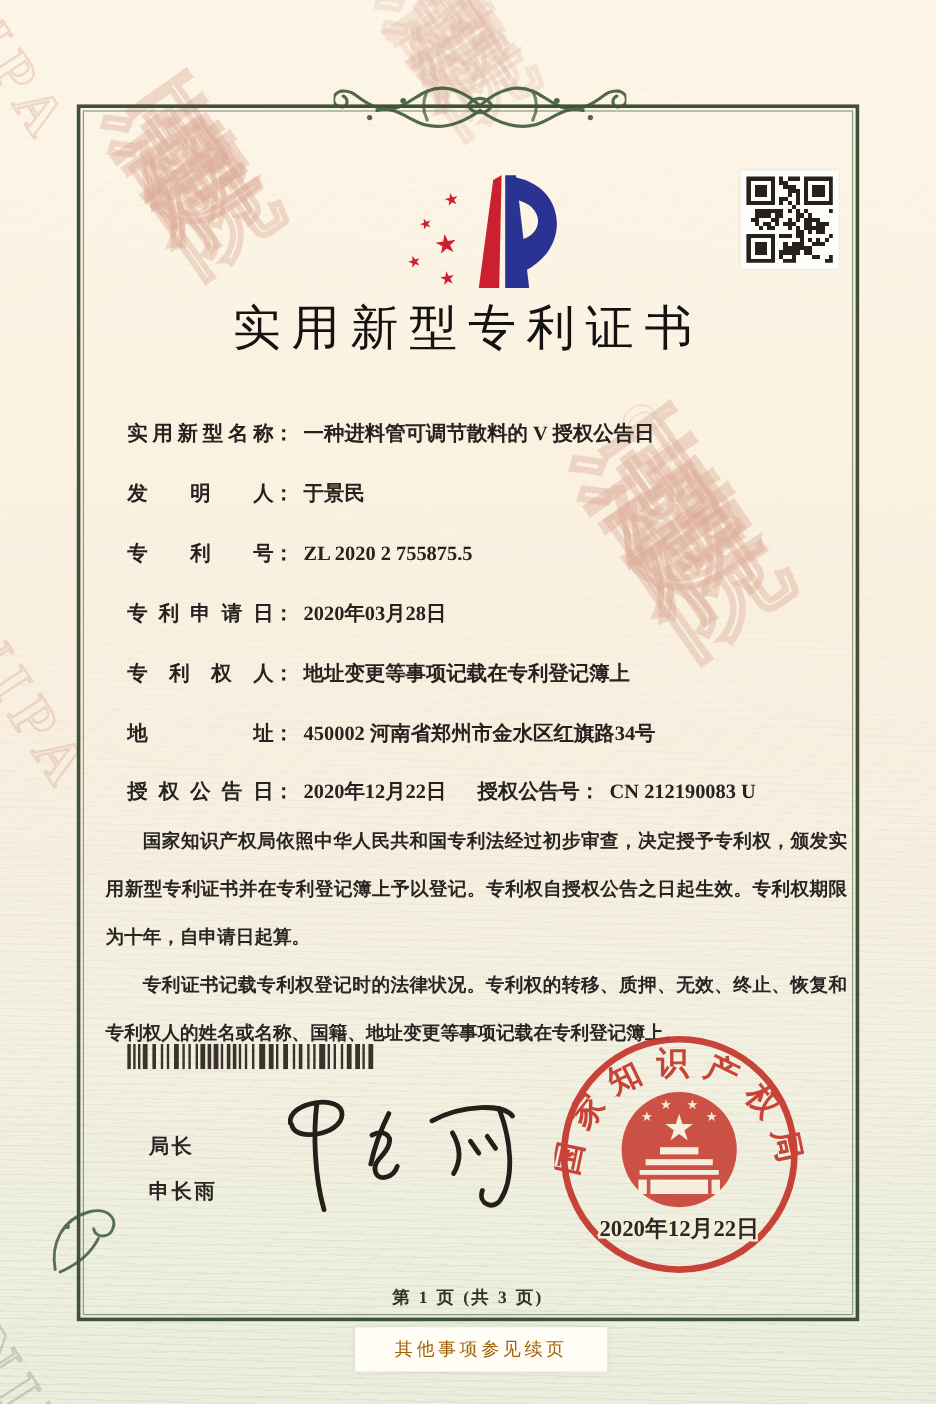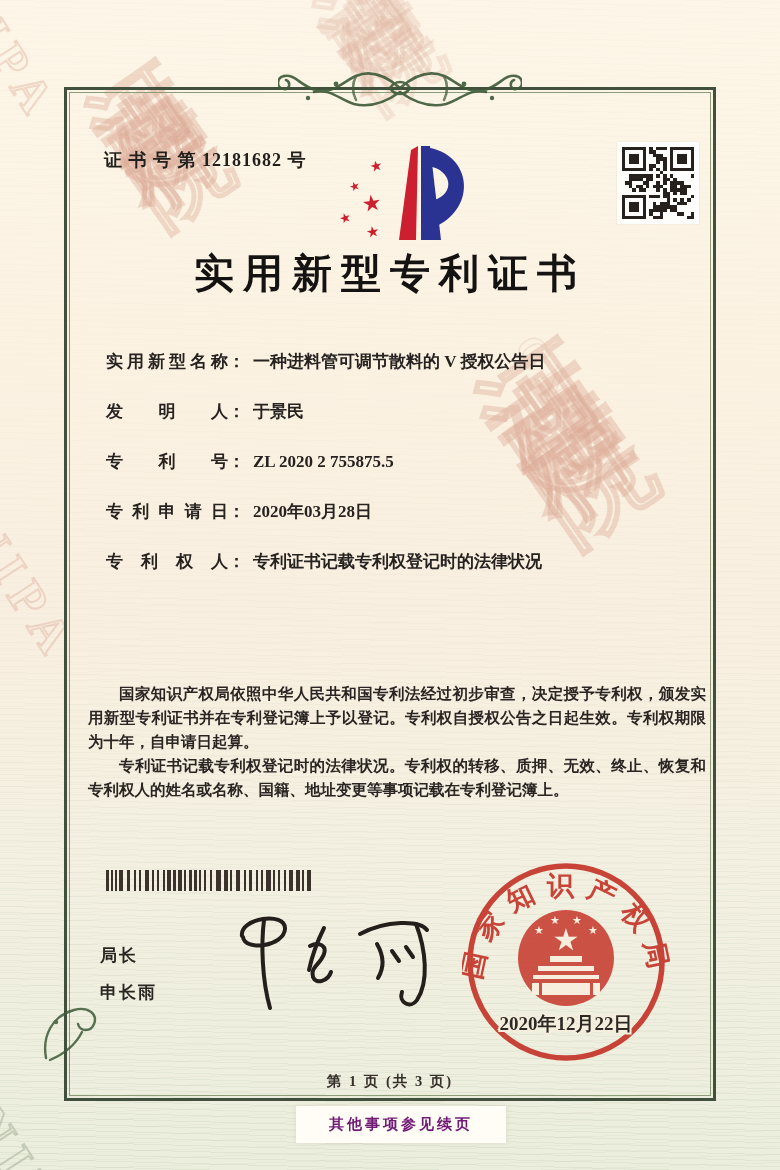--- a/index.html
+++ b/index.html
@@ -25,36 +25,36 @@
   .wm.faint{-webkit-text-stroke:1.5px rgba(222,180,160,0.28);}
   .border-outer{
     position:absolute;left:64px;top:87px;width:652px;height:1014px;
     border:3px solid #41503c;box-sizing:border-box;
   }
   .border-inner{position:absolute;inset:2px;border:1px solid #8c9c78;}
   .cert-no{position:absolute;left:104px;top:148px;font-size:18px;font-weight:bold;letter-spacing:1px;}
   .qr-box{position:absolute;left:617px;top:142px;width:82px;height:82px;background:#fdfdfb;padding:0;box-shadow:0 0 2px rgba(0,0,0,.08);}
   .qr-box svg{position:absolute;left:5px;top:5px;width:72px;height:72px;}
   .logo{position:absolute;left:333px;top:140px;width:146px;height:104px;}
-  .title{position:absolute;left:0;top:246px;width:100%;text-align:center;font-size:40px;font-weight:bold;letter-spacing:9px;color:#151311;}
+  .title{position:absolute;left:0;top:246px;width:100%;text-align:center;font-size:40px;font-weight:normal;letter-spacing:9px;color:#151311;}
   .field-row{position:absolute;left:106px;width:600px;font-size:17px;font-weight:bold;white-space:nowrap;color:#262220;}
   .flabel{display:inline-block;width:122px;text-align:justify;text-align-last:justify;}
   .fcolon{margin-right:8px;}
   .pair2{position:absolute;left:292px;top:0;}
-  .notice{position:absolute;left:88px;top:682px;width:618px;font-size:15.5px;line-height:24px;font-weight:600;text-align:justify;color:#2a2522;}
+  .notice{position:absolute;left:88px;top:682px;width:618px;font-size:15.5px;line-height:40px;font-weight:600;text-align:justify;color:#2a2522;}
   .notice p{margin:0;text-indent:2em;}
   .barcode{position:absolute;left:106px;top:870px;width:206px;height:21px;}
-  .officer{position:absolute;left:100px;font-family:"Liberation Sans","DejaVu Sans",sans-serif;font-weight:bold;font-size:17px;letter-spacing:2px;color:#2a2723;}
+  .officer{position:absolute;left:124px;font-family:"Liberation Sans","DejaVu Sans",sans-serif;font-weight:bold;font-size:17px;letter-spacing:2px;color:#2a2723;}
   .sig{position:absolute;left:212px;top:898px;width:232px;height:122px;}
   .seal{position:absolute;left:462px;top:858px;width:208px;height:208px;opacity:.93;}
   .footer{position:absolute;left:0;top:1060px;width:100%;text-align:center;font-size:14.5px;font-weight:600;letter-spacing:2px;color:#35302a;margin-top:12px;}
   .note{
     position:absolute;left:296px;top:1106px;width:210px;height:37px;background:#fffdf6;
-    display:flex;align-items:center;justify-content:center;font-size:15px;font-weight:bold;
-    letter-spacing:3px;color:#701a75;box-shadow:0 0 5px rgba(80,70,50,.10);
+    display:flex;align-items:center;justify-content:center;font-size:15px;font-weight:normal;
+    letter-spacing:3px;color:#a16207;box-shadow:0 0 5px rgba(80,70,50,.10);
   }
   .flourish{position:absolute;left:278px;top:62px;width:244px;height:54px;}
   .corner-orn{position:absolute;width:70px;height:74px;}
 </style>
 </head>
 <body>
 
 <div class="paper">
 
   <div class="wm vert" style="left:18px;top:52px;font-size:95px;letter-spacing:16px;transform:rotate(-35deg);transform-origin:left top;">河南建材院</div>
@@ -94,21 +94,20 @@
   </svg>
 
   <svg class="corner-orn" style="left:36px;top:988px;" viewBox="0 0 70 74">
     <g stroke="#3d5a38" stroke-width="2.4" fill="none" stroke-linecap="round" opacity="0.85">
       <path d="M10,70 C6,48 16,28 38,22 C52,18 62,26 58,36 C55,44 44,44 42,36"></path>
       <path d="M14,72 C28,66 40,56 46,44"></path>
       <circle cx="20" cy="34" r="2.2" fill="#3d5a38" stroke="none"></circle>
     </g>
   </svg>
 
-  <div class="cert-no">证 书 号 第 12181682 号</div>
 
   <div class="qr-box">
     <svg id="qr" viewBox="0 0 21 21" shape-rendering="crispEdges">
         <rect x="0" y="0" width="1" height="1" fill="#26211d"></rect>
         <rect x="1" y="0" width="1" height="1" fill="#26211d"></rect>
         <rect x="2" y="0" width="1" height="1" fill="#26211d"></rect>
         <rect x="3" y="0" width="1" height="1" fill="#26211d"></rect>
         <rect x="4" y="0" width="1" height="1" fill="#26211d"></rect>
         <rect x="5" y="0" width="1" height="1" fill="#26211d"></rect>
         <rect x="6" y="0" width="1" height="1" fill="#26211d"></rect>
@@ -345,21 +344,30 @@
   <div class="field-row" style="top:400px">
     <span class="flabel">发明人</span><span class="fcolon">：</span><span>于景民</span>
   </div>
   <div class="field-row" style="top:450px">
     <span class="flabel">专利号</span><span class="fcolon">：</span><span>ZL 2020 2 755875.5</span>
   </div>
   <div class="field-row" style="top:500px">
     <span class="flabel">专利申请日</span><span class="fcolon">：</span><span>2020年03月28日</span>
   </div>
   <div class="field-row" style="top:550px">
-    <span class="flabel">专利权人</span><span class="fcolon">：</span><span>专利证书记载专利权登记时的法律状况</span>
+    <span class="flabel">专利权人</span><span class="fcolon">：</span><span>地址变更等事项记载在专利登记簿上</span>
+  </div>
+  <div class="field-row" style="top:600px">
+    <span class="flabel">地址</span><span class="fcolon">：</span><span>450002 河南省郑州市金水区红旗路34号</span>
+  </div>
+  <div class="field-row" style="top:648px">
+    <span class="flabel">授权公告日</span><span class="fcolon">：</span><span>2020年12月22日</span>
+    <span class="pair2">
+      <span>授权公告号</span><span class="fcolon">：</span><span>CN 212190083 U</span>
+    </span>
   </div>
 
   <div class="notice">
     <p>国家知识产权局依照中华人民共和国专利法经过初步审查，决定授予专利权，颁发实用新型专利证书并在专利登记簿上予以登记。专利权自授权公告之日起生效。专利权期限为十年，自申请日起算。</p>
     <p>专利证书记载专利权登记时的法律状况。专利权的转移、质押、无效、终止、恢复和专利权人的姓名或名称、国籍、地址变更等事项记载在专利登记簿上。</p>
   </div>
 
   <svg class="barcode" id="barcode" viewBox="0 0 206 21" preserveAspectRatio="none">
       <rect x="0" y="0" width="3" height="21" fill="#3a322b"></rect>
       <rect x="5" y="0" width="2" height="21" fill="#3a322b"></rect>

